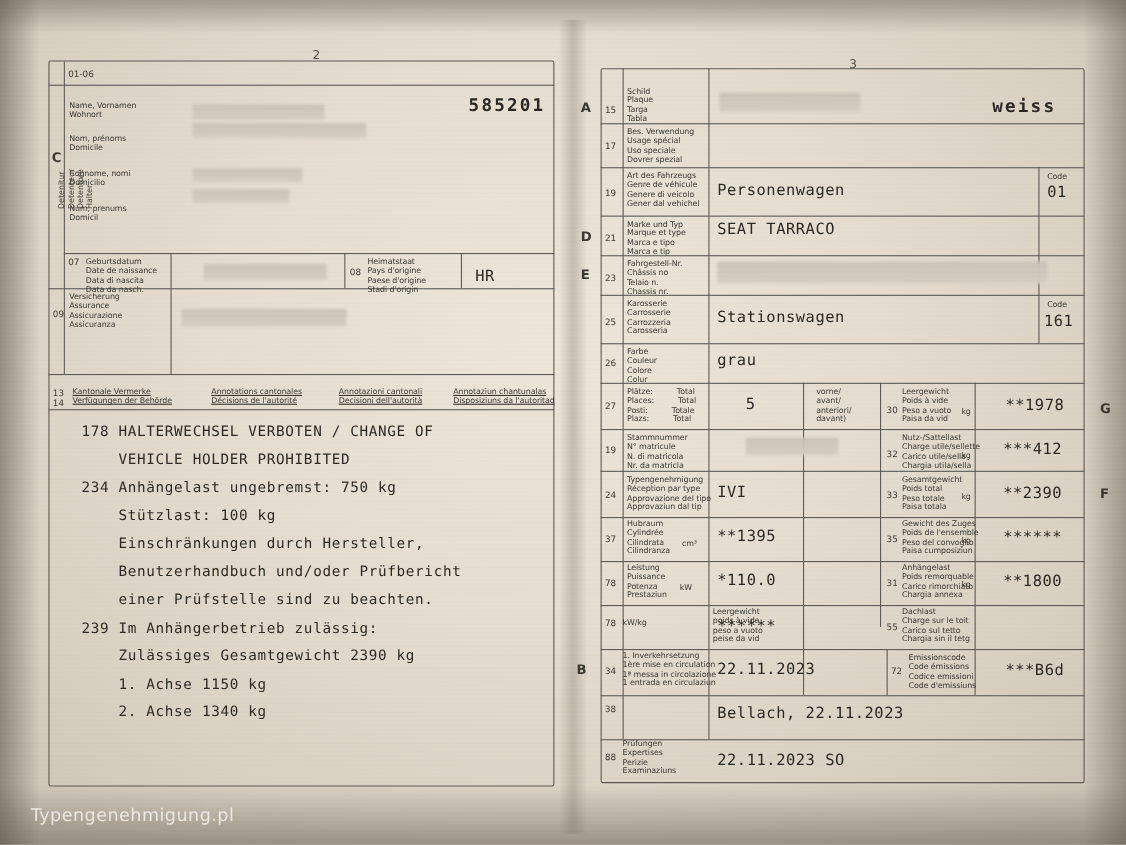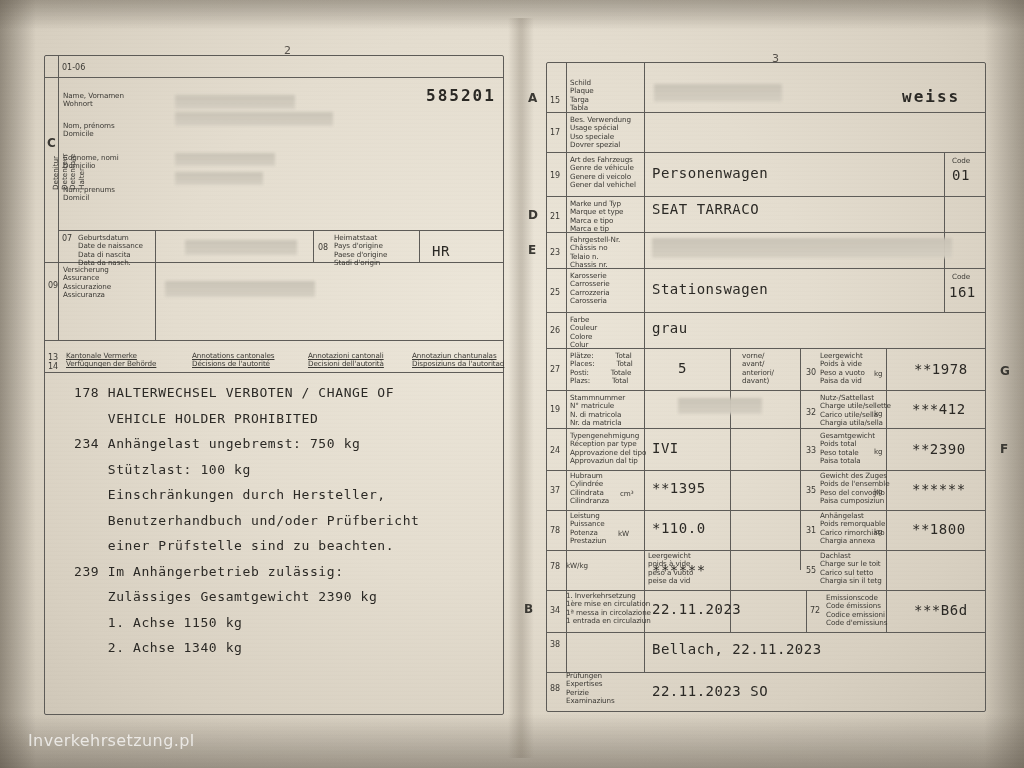--- a/index.html
+++ b/index.html
@@ -411,13 +411,13 @@
 <span class="val" style="left:652px;top:641px;">Bellach, 22.11.2023</span>
 
 <span class="num" style="left:550px;top:684px;">88</span>
 <span class="lbl" style="left:566px;top:672px;">Prüfungen
 Expertises
 Perizie
 Examinaziuns</span>
 <span class="val" style="left:652px;top:683px;">22.11.2023 SO</span>
 
 <div class="grain"></div>
-<div id="watermark">Inverkehrsetzung.pl</div>
+<div id="watermark">Typengenehmigung.pl</div>
 
 </body></html>

